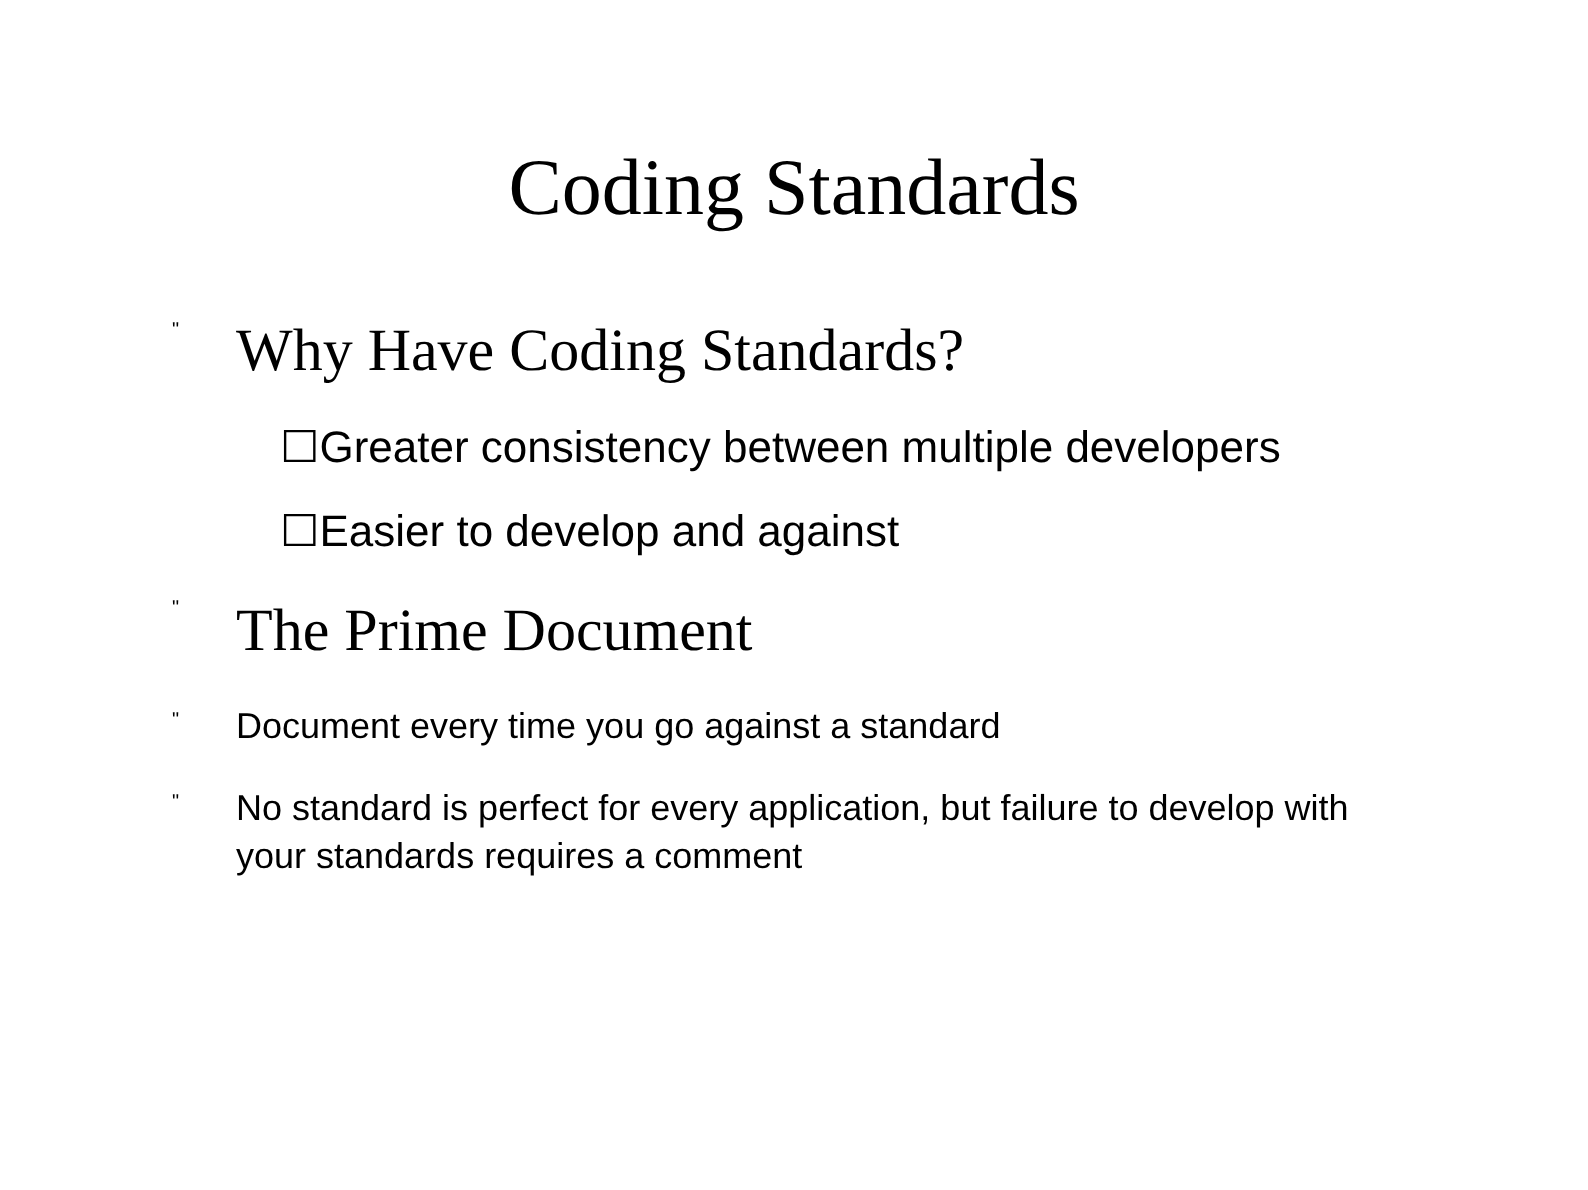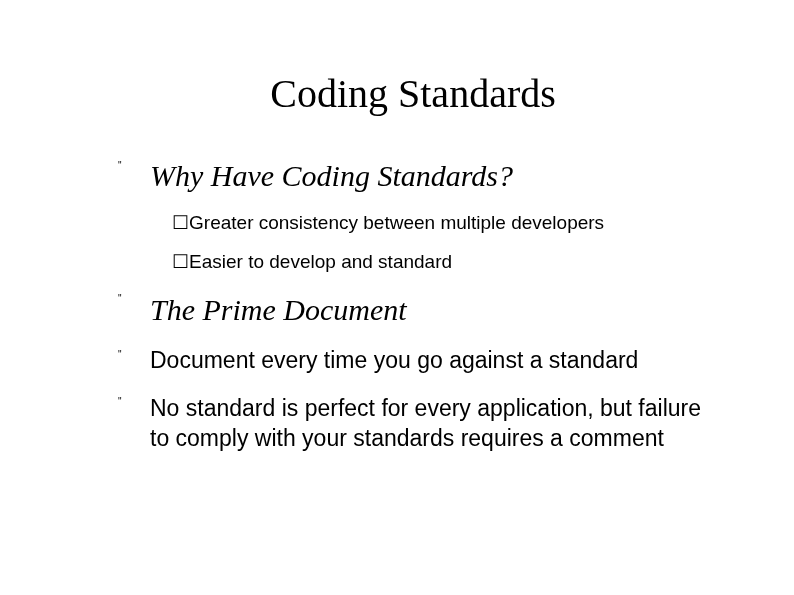--- a/index.html
+++ b/index.html
@@ -9,21 +9,21 @@
     height: 595px;
     background: #fff;
     font-family: "Times New Roman", Times, serif;
     color: #000;
     overflow: hidden;
   }
   .slide {
     width: 100%;
     height: 100%;
     box-sizing: border-box;
-    padding: 70px 80px 40px 112px;
+    padding: 70px 80px 40px 80px;
   }
   .title {
     font-size: 40px;
     text-align: center;
     margin-bottom: 40px;
     font-weight: normal;
   }
   ul.outer {
     list-style: none;
     padding: 0;
@@ -39,62 +39,61 @@
     left: 6px;
     top: 0.35em;
     font-size: 10px;
     font-family: Arial, Helvetica, sans-serif;
     line-height: 1;
   }
   .h1-item {
     font-size: 30px;
     font-weight: normal;
     line-height: 1.25;
-    font-style: italic;
   }
   .body-item {
-    font-size: 23px;
+    font-size: 18px;
     font-family: Arial, Helvetica, sans-serif;
     line-height: 1.3;
   }
   ul.inner {
     list-style: none;
     padding: 0;
     margin: 16px 0 12px 22px;
   }
   ul.inner li {
-    font-size: 19px;
+    font-size: 22px;
     font-family: Arial, Helvetica, sans-serif;
     margin-bottom: 16px;
   }
   .checkbox {
     display: inline-block;
     font-family: Arial, Helvetica, sans-serif;
   }
 </style>
 </head>
 <body>
 
 <div class="slide">
   <div class="title">Coding Standards</div>
   <ul class="outer">
       <li>
         <span class="bullet-mark">"</span>
         <div class="h1-item">Why Have Coding Standards?</div>
         <ul class="inner">
           <li><span class="checkbox">☐ </span><span>Greater consistency between multiple developers</span></li>
-          <li><span class="checkbox">☐ </span><span>Easier to develop and standard</span></li>
+          <li><span class="checkbox">☐ </span><span>Easier to develop and against</span></li>
         </ul>
       </li>
       <li>
         <span class="bullet-mark">"</span>
         <div class="h1-item">The Prime Document</div>
       </li>
       <li>
         <span class="bullet-mark">"</span>
         <div class="body-item">Document every time you go against a standard</div>
       </li>
       <li>
         <span class="bullet-mark">"</span>
-        <div class="body-item">No standard is perfect for every application, but failure to comply with your standards requires a comment</div>
+        <div class="body-item">No standard is perfect for every application, but failure to develop with your standards requires a comment</div>
       </li>
     </ul>
 </div>
 
 </body></html>

